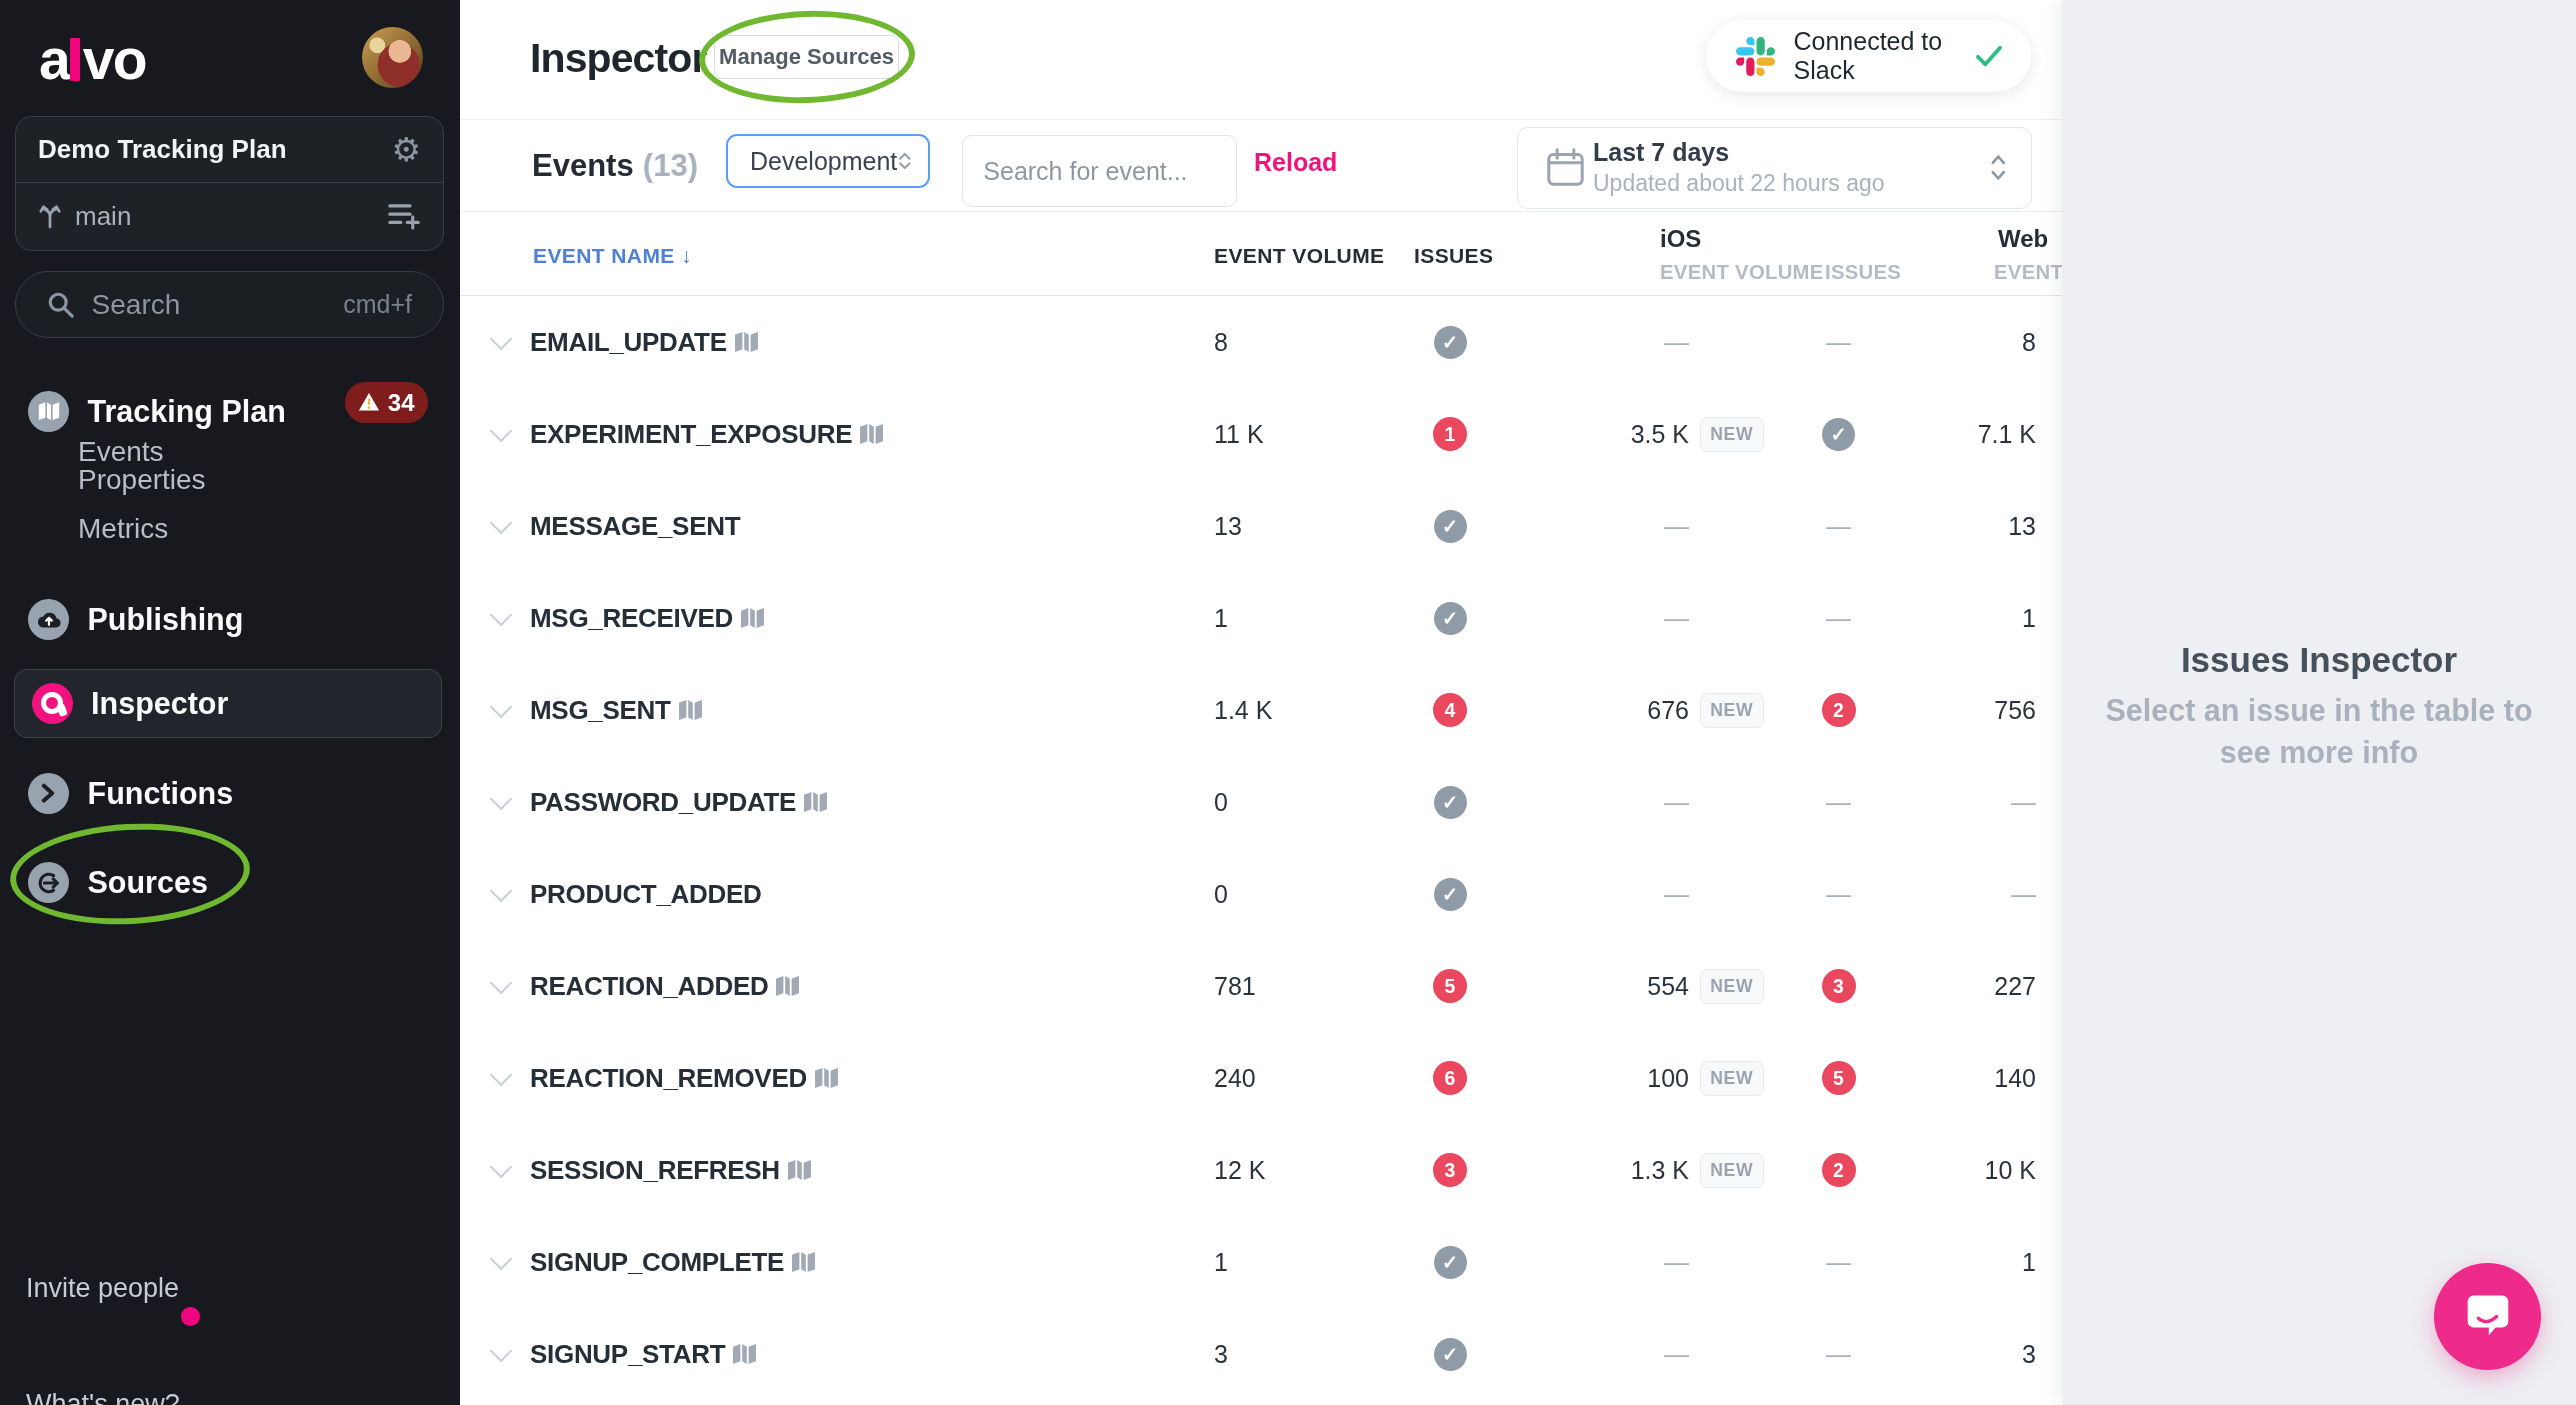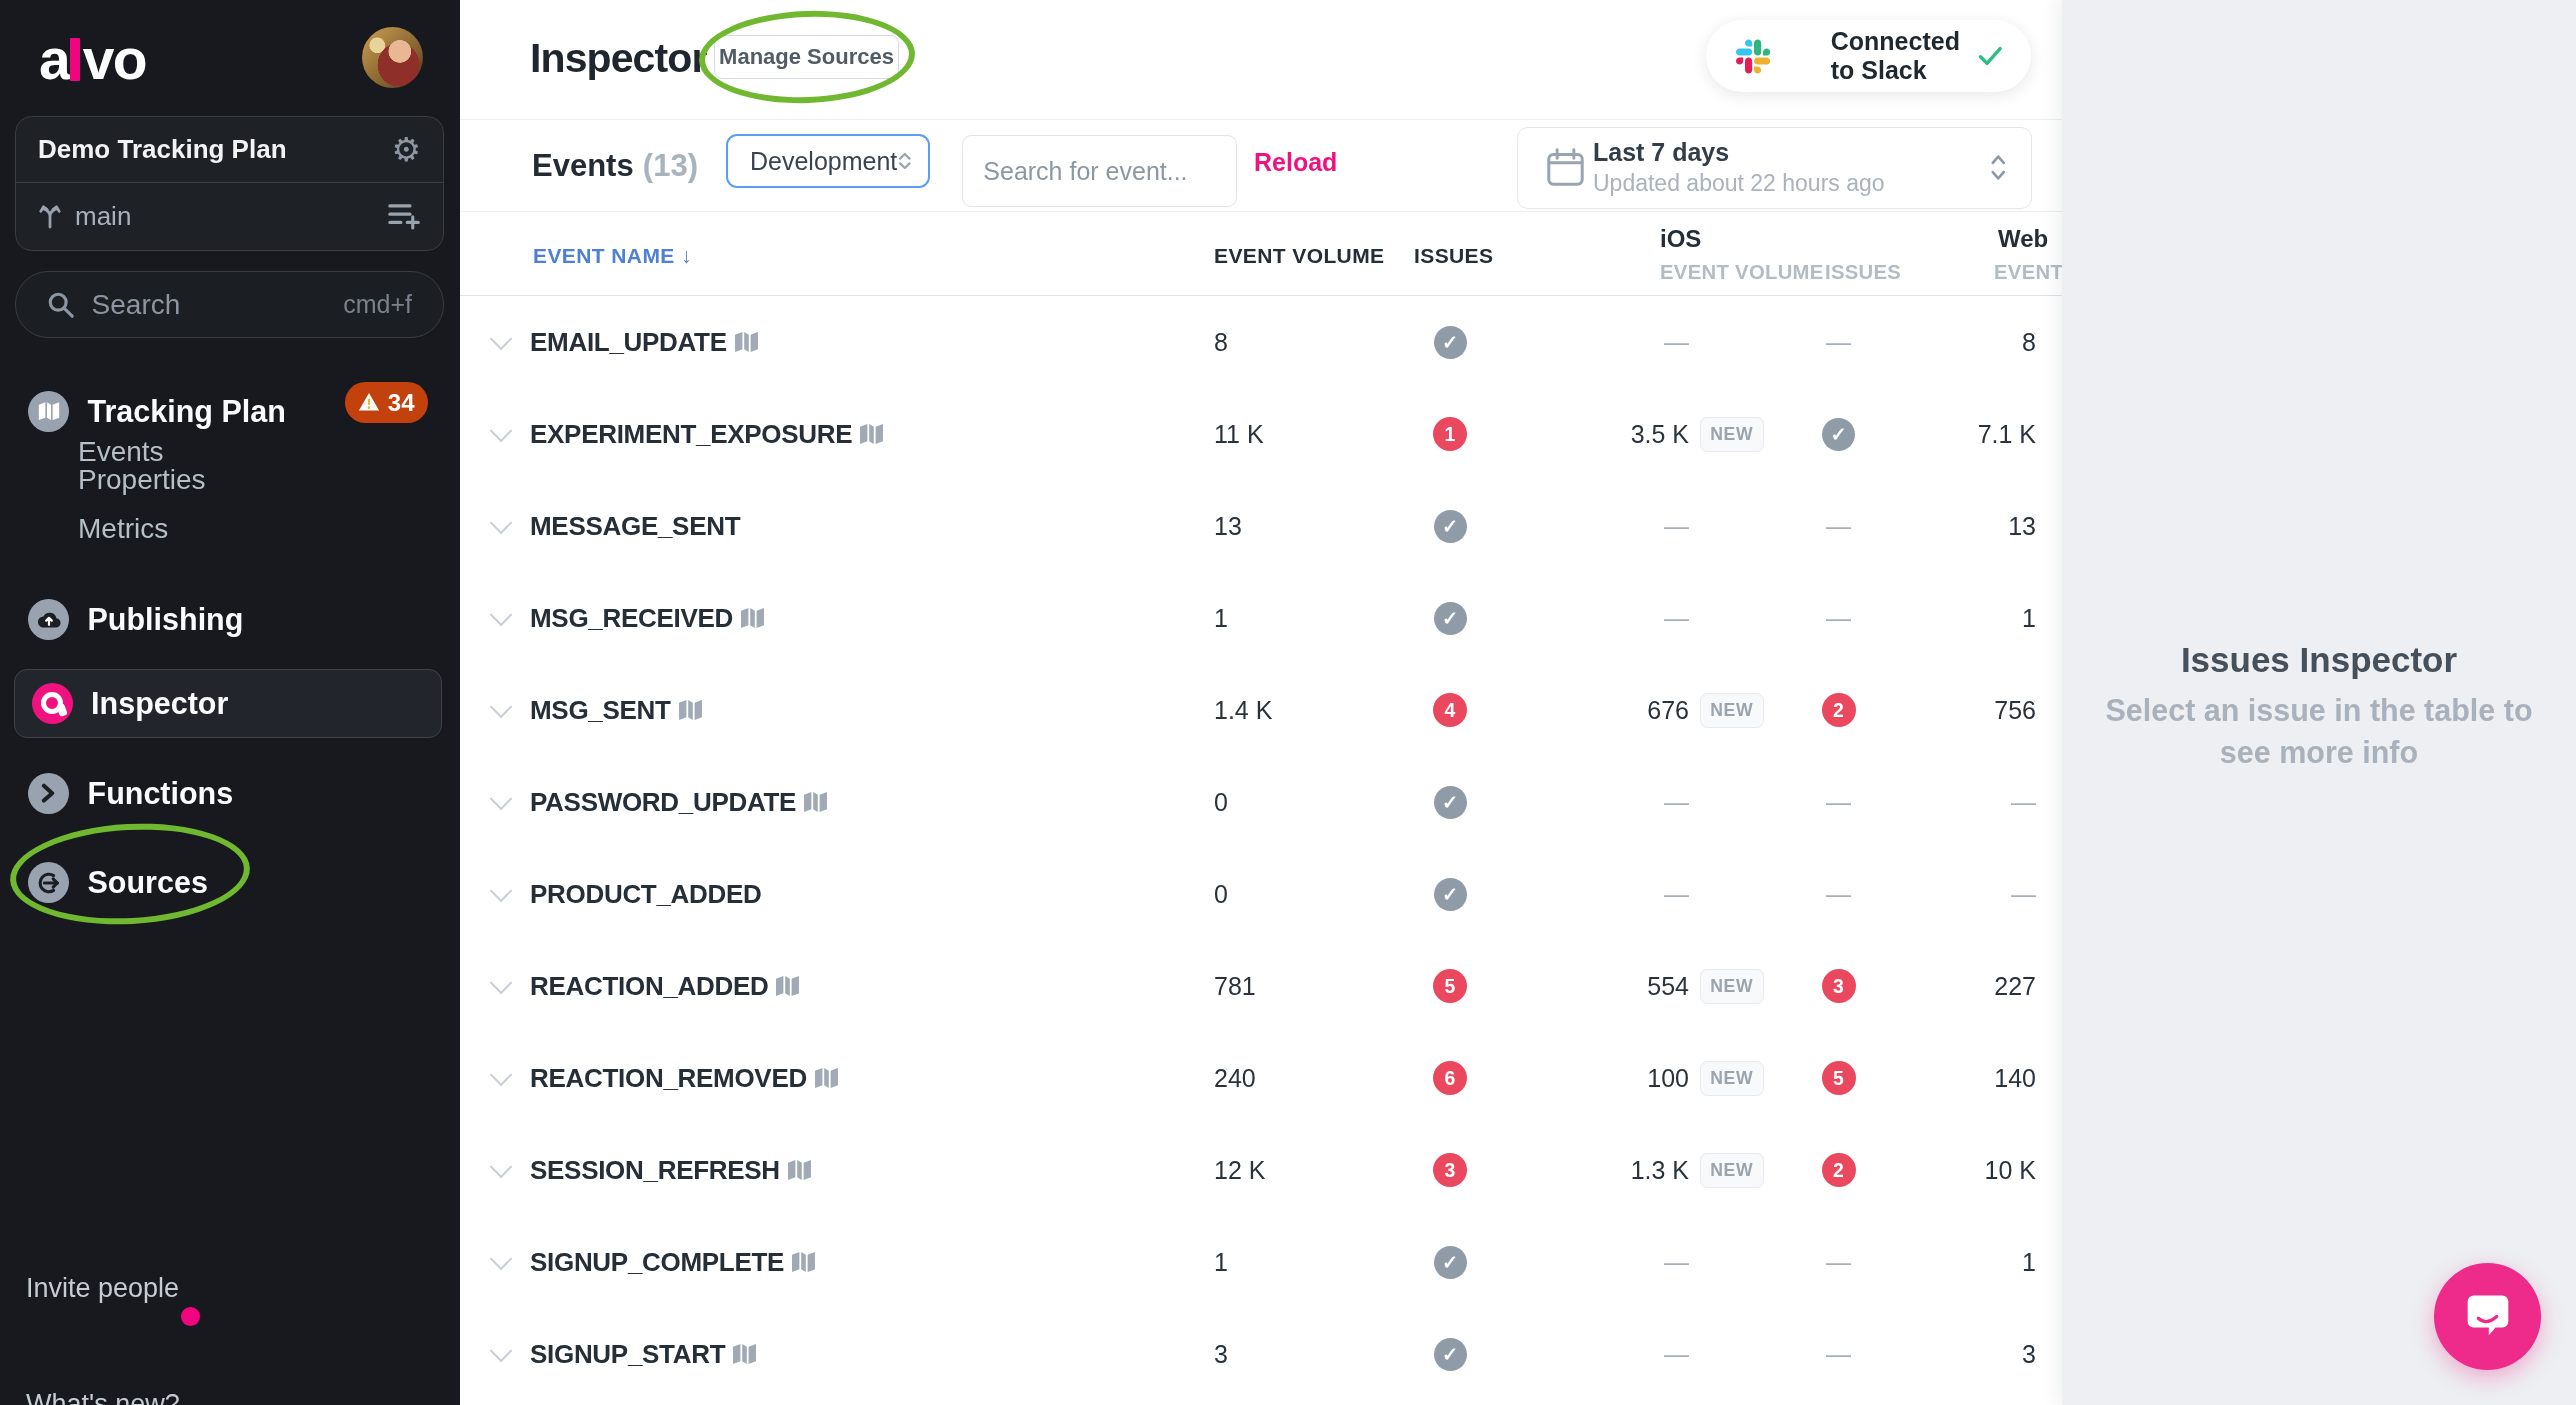--- a/index.html
+++ b/index.html
@@ -23,38 +23,38 @@
   .plan-name { font-size:26px; font-weight:700; color:#F1F3F5; flex:1; }
   .gear { font-size:33px; color:#8D97A3; line-height:1; }
   .branch-label { font-size:26px; color:#A8B1BB; margin-left:13px; flex:1; }
   .searchbox { position:absolute; left:15px; top:271px; width:429px; height:67px; border:1.8px solid #373D44; border-radius:33px; background:#1B1F24; display:flex; align-items:center; padding:0 31px; }
   .searchbox .ph { font-size:28px; color:#8C96A2; margin-left:16.6px; flex:1; }
   .searchbox .kbd { font-size:25px; color:#78828E; }
   .navitem { position:absolute; left:0; width:460px; height:59px; display:flex; align-items:center; }
   .iconcircle { width:41px; height:41px; border-radius:50%; background:#99A3AF; display:flex; align-items:center; justify-content:center; flex-shrink:0; }
   .navlabel { font-size:30.5px; font-weight:700; color:#FAFBFC; margin-left:18.5px; }
   .subitem { position:absolute; left:78px; font-size:28px; color:#B6BEC8; }
-  .warnbadge { position:absolute; left:345px; width:83px; height:41px; border-radius:20.3px; background:#c2410c; display:flex; align-items:center; justify-content:center; gap:7.4px; color:#fff; font-size:24px; font-weight:700; }
+  .warnbadge { position:absolute; left:345px; width:83px; height:41px; border-radius:20.3px; background:#7f1d1d; display:flex; align-items:center; justify-content:center; gap:7.4px; color:#fff; font-size:24px; font-weight:700; }
   .activebox { position:absolute; left:14px; top:669px; width:428px; height:69px; border:1.8px solid #3C434B; border-radius:13px; background:#22262C; }
   .pinkcircle { width:41px; height:41px; border-radius:50%; background:#F0127F; position:relative; flex-shrink:0; }
   .pinkcircle .ring { position:absolute; left:9.2px; top:9.2px; width:22px; height:22px; border:5.5px solid #fff; border-radius:50%; }
   .pinkcircle .tail { position:absolute; right:6.5px; bottom:8.3px; width:8.3px; height:12px; background:#fff; border-radius:2.8px; transform:rotate(-20deg); }
   .footlink { position:absolute; left:26px; font-size:27px; color:#C6CCD4; }
   .pinkdot { position:absolute; left:181px; top:1307px; width:18.5px; height:18.5px; border-radius:50%; background:#F0047F; }
 
   
   .greenellipse { position:absolute; border:6.5px solid #6FB82F; border-radius:50%; pointer-events:none; z-index:6; }
 
   
   .main { position:absolute; left:460px; top:0; width:1602px; height:1405px; background:#fff; overflow:hidden; }
   .hdr { position:absolute; left:0; top:0; width:1602px; height:120px; border-bottom:1.8px solid #ECEFF2; background:#fff; }
   .pagetitle { position:absolute; left:70px; top:35px; font-size:41px; font-weight:700; color:#1F262E; letter-spacing:-0.9px; }
   .managebtn { position:absolute; left:254px; top:35px; width:185px; height:44px; background:#fff; border:1.8px solid #D6DCE2; border-radius:8.3px; font-size:22px; font-weight:700; color:#525C66; display:flex; align-items:center; justify-content:center; }
   .slackbtn { position:absolute; left:1246px; top:20.3px; width:325px; height:72px; background:#fff; border-radius:36px; box-shadow:0 3.7px 15px rgba(20,30,40,.10); display:flex; align-items:center; padding:0 28px 0 30px; gap:18.5px; }
-  .slacktext { font-size:25px; font-weight:700; color:#1F272F; flex:1;margin-left:42px; }
+  .slacktext { font-size:25px; font-weight:400; color:#1F272F; flex:1; }
 
   .toolbar { position:absolute; left:0; top:120px; width:1602px; height:92px; border-bottom:1.8px solid #ECEFF2; background:#fff;padding-left:45px; }
   .eventslbl { position:absolute; left:72px; top:28px; font-size:31px; font-weight:700; color:#242B34; }
   .eventscount { color:#A9B2BD; margin-left:9.2px; }
   .envselect { position:absolute; left:266px; top:14px; width:204px; height:54px; border:2.8px solid #5B9CF6; border-radius:11px; background:#fff; display:flex; align-items:center; padding:0 15px 0 22px; }
   .envselect .val { font-size:25px; color:#3A434E; flex:1; }
   .eventsearch { position:absolute; left:502px; top:15px; width:275px; height:72px; border:1.8px solid #DFE4E9; border-radius:9.2px; font-size:25px; color:#3A434E; padding:0 20.3px; outline:none; font-family:"Liberation Sans",sans-serif; }
   .eventsearch::placeholder { color:#8D97A2; }
   .reload { position:absolute; left:794px; top:28px; font-size:25px; font-weight:700; color:#F0137F; }
   .rangebox { position:absolute; left:1057px; top:6.5px; width:515px; height:82px; border:1.8px solid #E3E8EC; border-radius:11px; background:#fff; display:flex; align-items:center; padding:0 24px 0 28px; gap:8px; }

